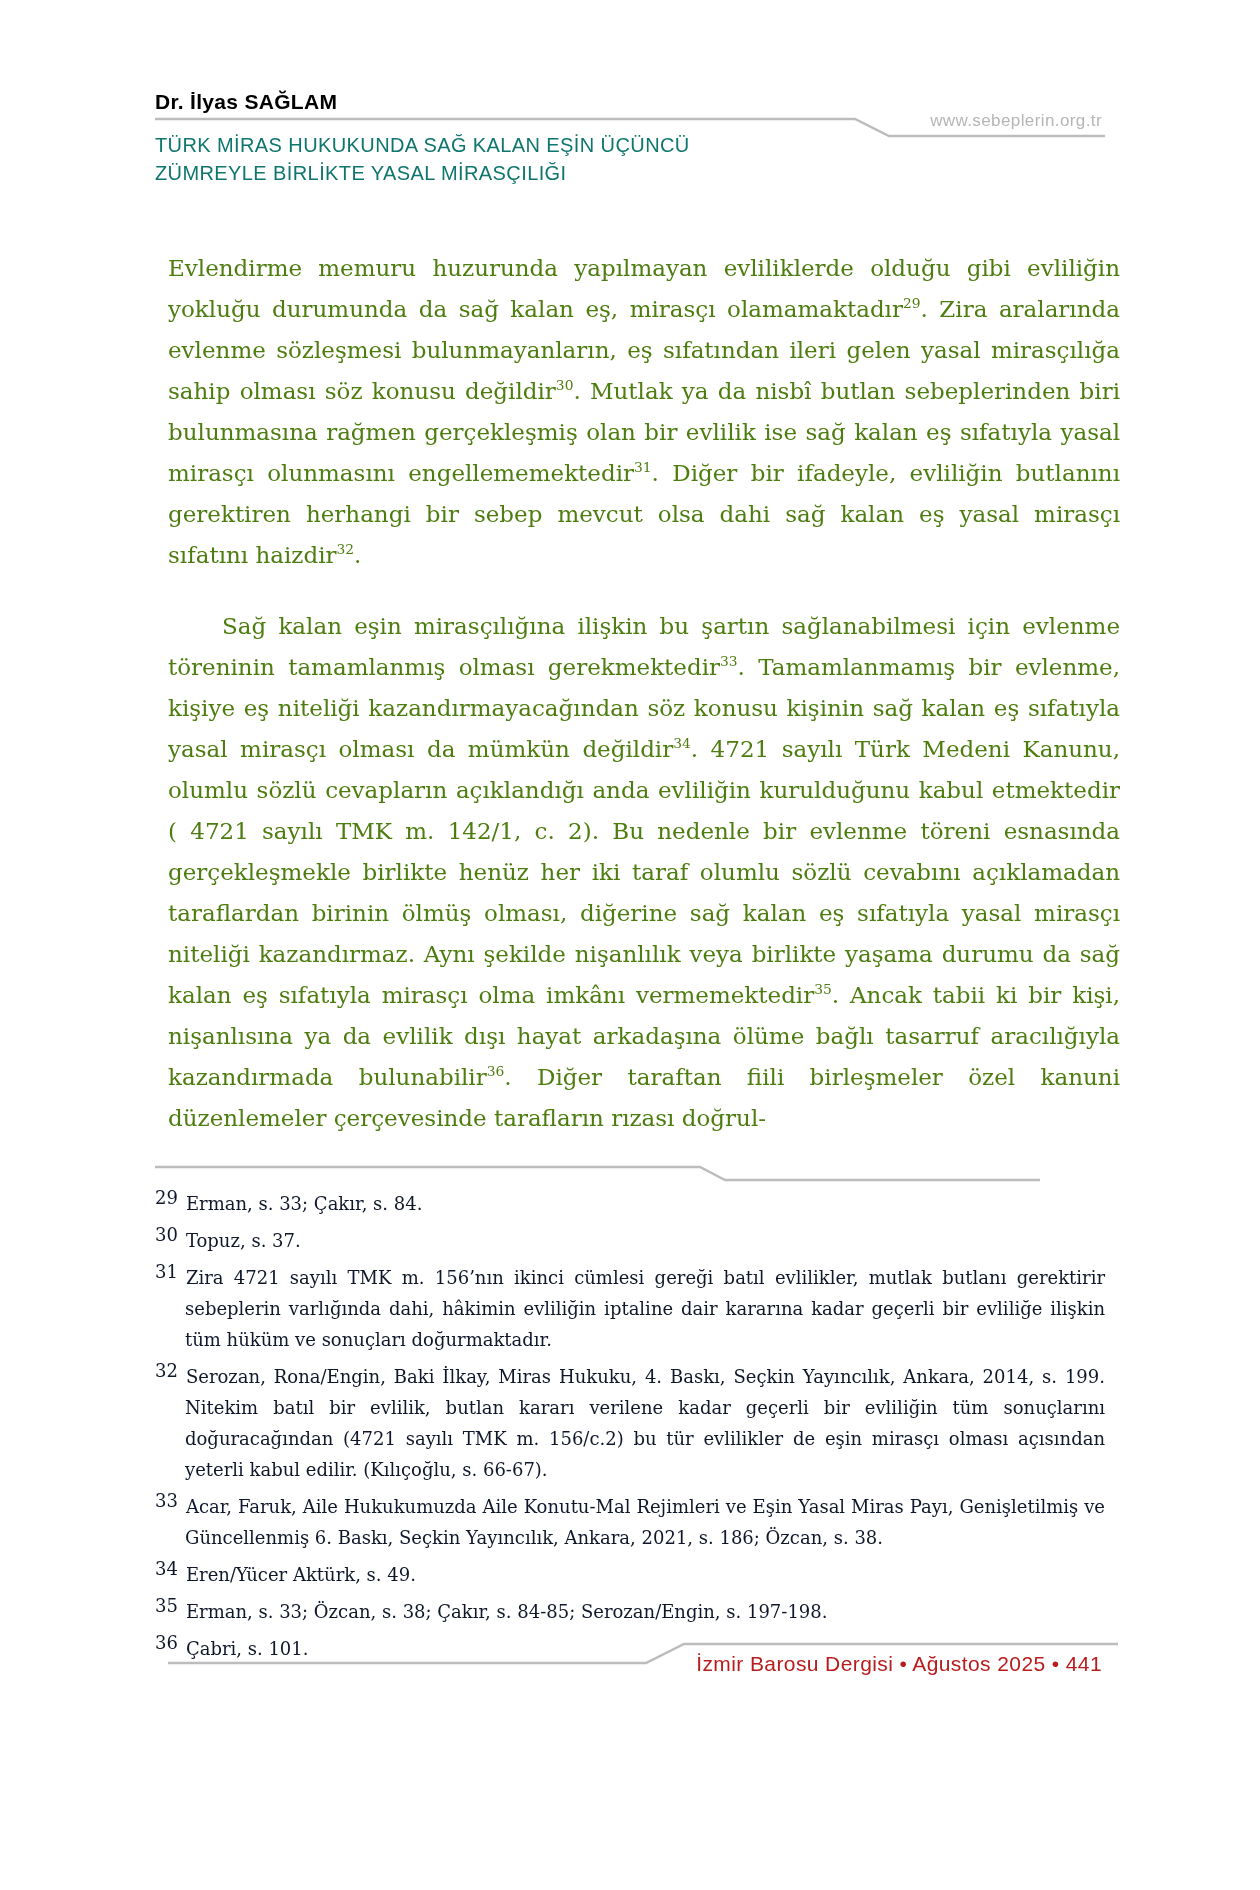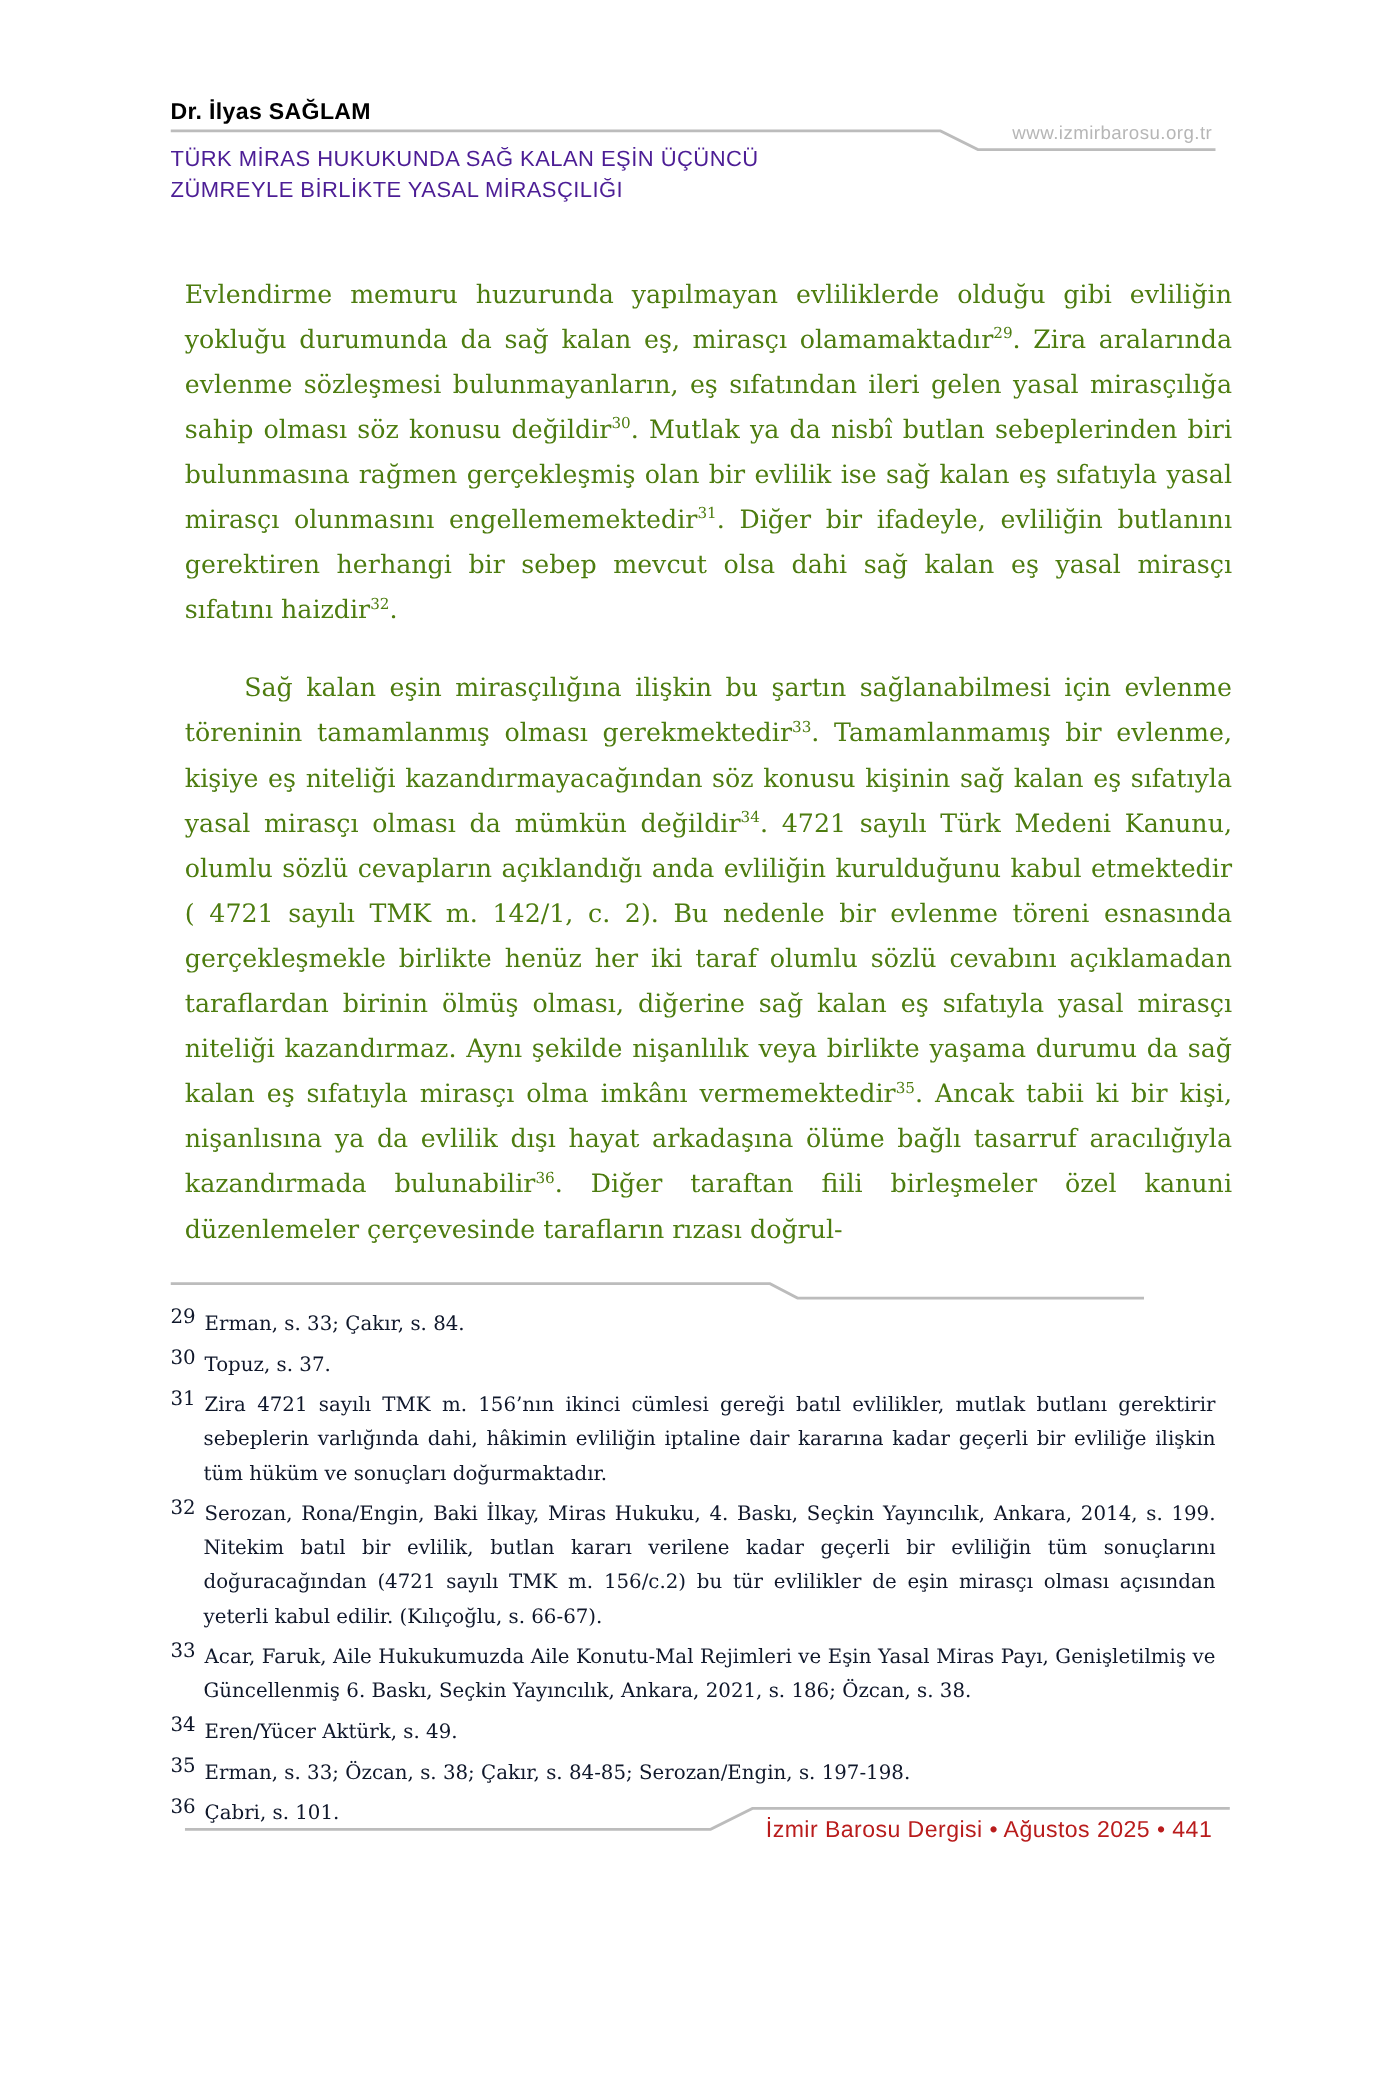--- a/index.html
+++ b/index.html
@@ -23,21 +23,21 @@
   .rule path { fill: none; stroke: #bcbcbc; stroke-width: 2.5; }
   .header-rule { left: 155px; top: 116px; }
   .website {
     position: absolute; right: 158px; top: 111px;
     font-family: "Liberation Sans", sans-serif;
     font-size: 17px; color: #b6b6b6; letter-spacing: 0.4px;
   }
   .article-title {
     position: absolute; left: 155px; top: 131px;
     font-family: "Liberation Sans", sans-serif;
-    font-size: 20px; line-height: 28px; color: #4c1d95;
+    font-size: 20px; line-height: 28px; color: #0f766e;
     letter-spacing: 0.4px;
   }
 
   
   .body-text {
     position: absolute; left: 168px; top: 248px; width: 952px;
     font-size: 23px; line-height: 41px; color: #4d7c0f;
     text-align: justify;
   }
   .body-text p { margin: 0 0 30px 0; }
@@ -72,21 +72,21 @@
 <body>
 
 <div class="page">
 
   <div class="author">Dr. İlyas SAĞLAM</div>
 
   <svg class="rule header-rule" width="952" height="26" viewBox="0 0 952 26">
     <path d="M0 3 H700 L734 20 H950"></path>
   </svg>
 
-  <div class="website">www.izmirbarosu.org.tr</div>
+  <div class="website">www.sebeplerin.org.tr</div>
 
   <div class="article-title">
     <div>TÜRK MİRAS HUKUKUNDA SAĞ KALAN EŞİN ÜÇÜNCÜ</div>
     <div>ZÜMREYLE BİRLİKTE YASAL MİRASÇILIĞI</div>
   </div>
 
   <div class="body-text" id="body-text">
       <p class="">Evlendirme memuru huzurunda yapılmayan evliliklerde olduğu gibi evliliğin yokluğu durumunda da sağ kalan eş, mirasçı olamamaktadır<sup>29</sup>. Zira aralarında evlenme sözleşmesi bulunmayanların, eş sıfatından ileri gelen yasal mirasçılığa sahip olması söz konusu değildir<sup>30</sup>. Mutlak ya da nisbî butlan sebeplerinden biri bulunmasına rağmen gerçekleşmiş olan bir evlilik ise sağ kalan eş sıfatıyla yasal mirasçı olunmasını engellememektedir<sup>31</sup>. Diğer bir ifadeyle, evliliğin butlanını gerektiren herhangi bir sebep mevcut olsa dahi sağ kalan eş yasal mirasçı sıfatını haizdir<sup>32</sup>.</p>
       <p class="indent">Sağ kalan eşin mirasçılığına ilişkin bu şartın sağlanabilmesi için evlenme töreninin tamamlanmış olması gerekmektedir<sup>33</sup>. Tamamlanmamış bir evlenme, kişiye eş niteliği kazandırmayacağından söz konusu kişinin sağ kalan eş sıfatıyla yasal mirasçı olması da mümkün değildir<sup>34</sup>. 4721 sayılı Türk Medeni Kanunu, olumlu sözlü cevapların açıklandığı anda evliliğin kurulduğunu kabul etmektedir ( 4721 sayılı TMK m. 142/1, c. 2). Bu nedenle bir evlenme töreni esnasında gerçekleşmekle birlikte henüz her iki taraf olumlu sözlü cevabını açıklamadan taraflardan birinin ölmüş olması, diğerine sağ kalan eş sıfatıyla yasal mirasçı niteliği kazandırmaz. Aynı şekilde nişanlılık veya birlikte yaşama durumu da sağ kalan eş sıfatıyla mirasçı olma imkânı vermemektedir<sup>35</sup>. Ancak tabii ki bir kişi, nişanlısına ya da evlilik dışı hayat arkadaşına ölüme bağlı tasarruf aracılığıyla kazandırmada bulunabilir<sup>36</sup>. Diğer taraftan fiili birleşmeler özel kanuni düzenlemeler çerçevesinde tarafların rızası doğrul-</p>
     </div>

